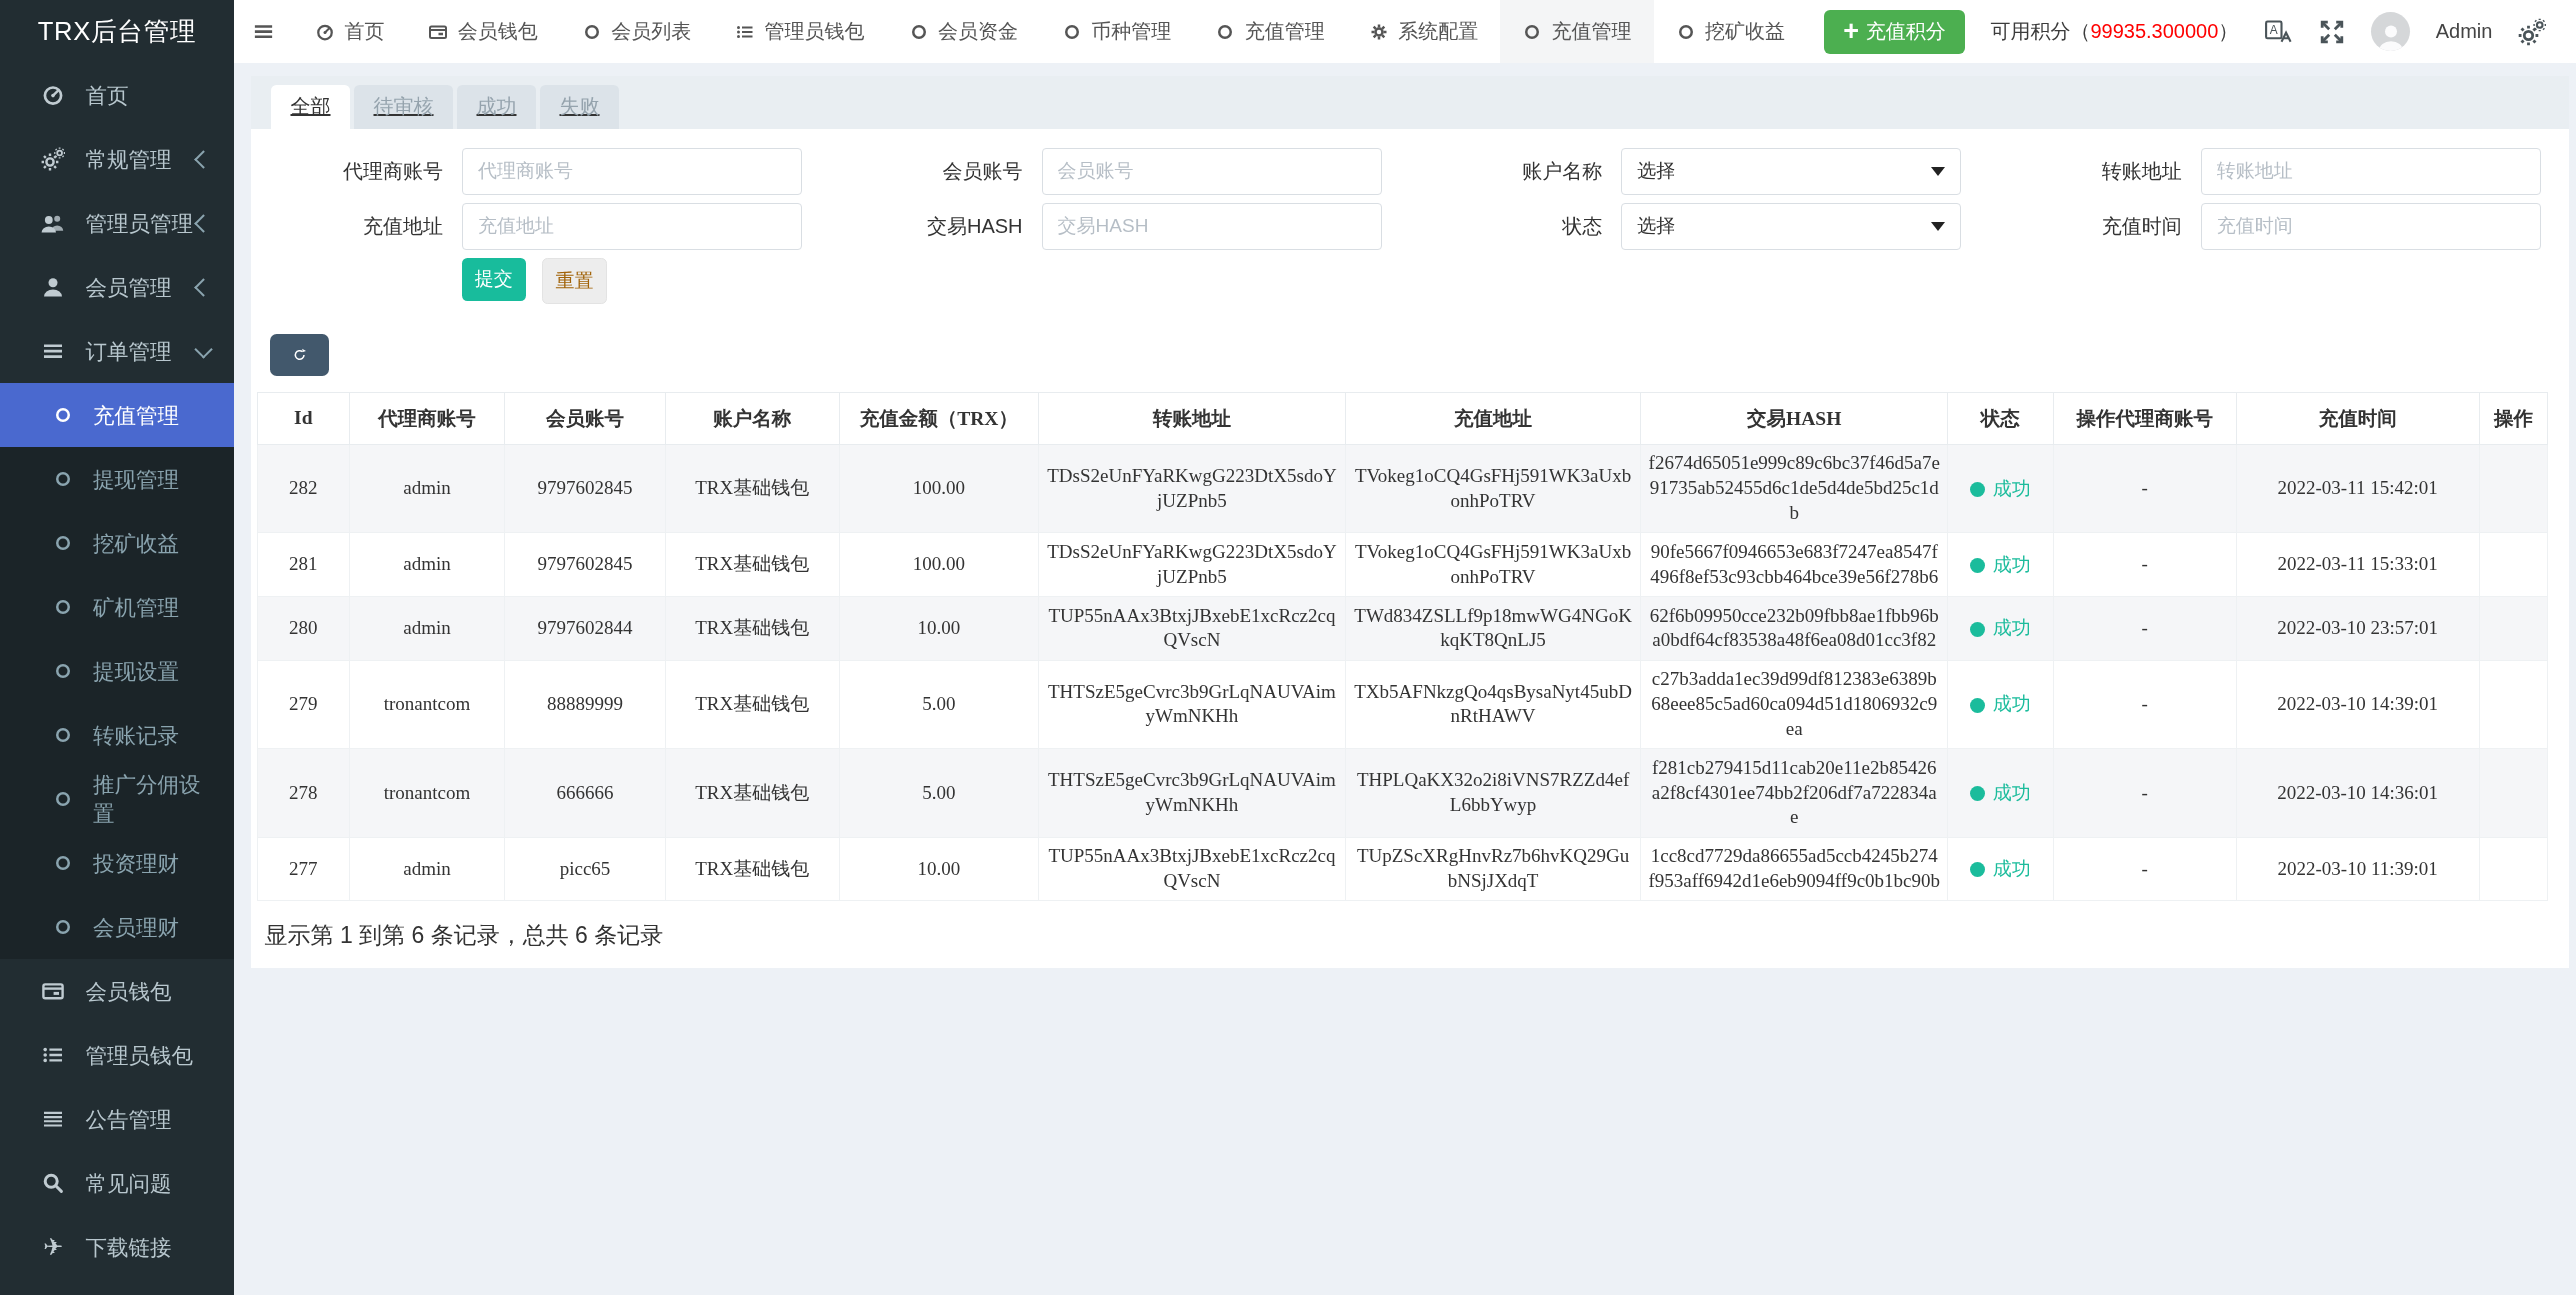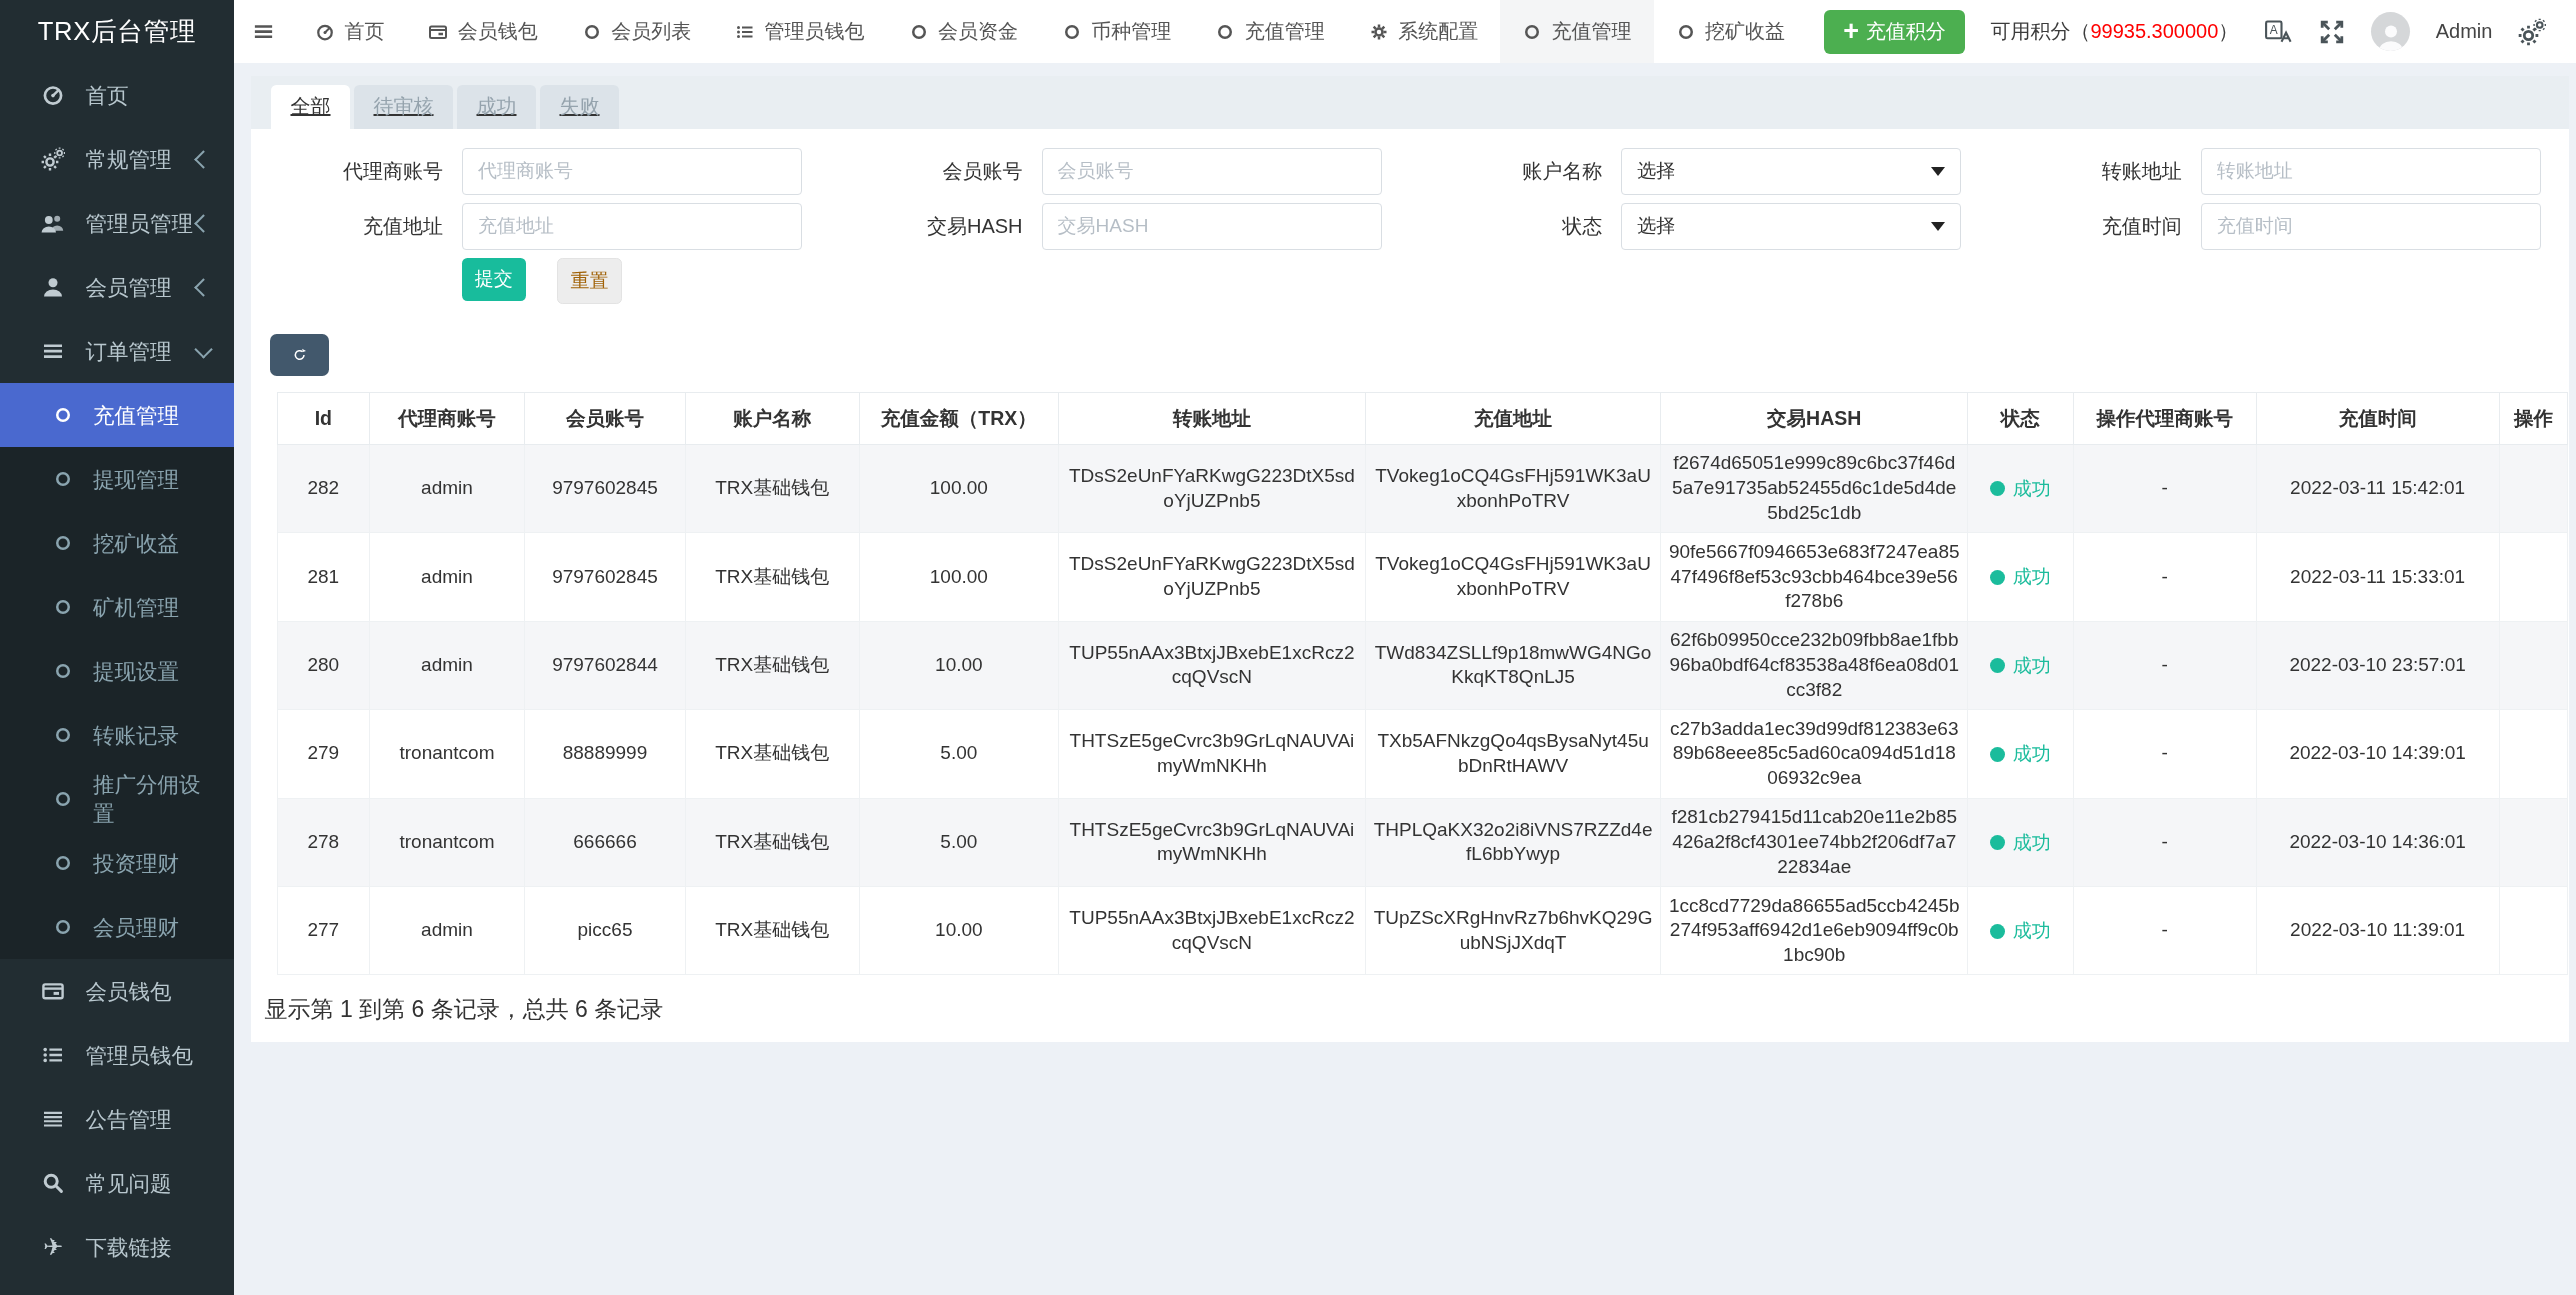--- a/index.html
+++ b/index.html
@@ -60,31 +60,31 @@
 
   .card-body{padding-top:19px;}
   .filter-row{display:flex;margin-bottom:8px;}
   .fgroup{width:25%;display:flex;align-items:center;box-sizing:border-box;}
   .flabel{width:192px;flex-shrink:0;text-align:right;font-size:20px;color:#333;padding-right:19px;white-space:nowrap;}
   .fctrl{width:340px;height:47px;box-sizing:border-box;border:1.3px solid #d9dee3;border-radius:4px;
     font-size:19px;color:#333;padding:0 15px;background:#fff;font-family:inherit;}
   input.fctrl::placeholder{color:#b6bec6;}
   .fselect{display:flex;align-items:center;justify-content:space-between;cursor:pointer;}
   .caret{width:0;height:0;border-left:7.4px solid transparent;border-right:7.4px solid transparent;border-top:9.4px solid #222;}
-  .form-actions{margin:6.7px 0 0 211px;display:flex;gap:23px;}
+  .form-actions{margin:6.7px 0 0 211px;display:flex;gap:8px;}
   .btn-submit{background:var(--submit-teal,#18bc9c);color:#fff;border:none;border-radius:5.4px;
     height:43px;padding:0 12.8px;font-size:19px;cursor:pointer;font-family:inherit;}
   .btn-reset{background:#ededed;color:#a16207;border:1.3px solid #e3e3e3;border-radius:5.4px;
     height:46px;padding:0 12.8px;font-size:19px;cursor:pointer;font-family:inherit;box-sizing:border-box;margin-left:8px;}
   .btn-refresh{margin:30px 0 16px 19px;width:59px;height:42px;background:var(--refresh-navy,#42586c);
     border:none;border-radius:6.7px;color:#fff;display:flex;align-items:center;justify-content:center;cursor:pointer;}
   .btn-refresh svg{width:24px;height:24px;}
 
   
-  .grid{width:calc(100% - 27px);margin:0 26px;border-collapse:collapse;table-layout:fixed;}
+  .grid{width:calc(100% - 27px);margin:0 6px;border-collapse:collapse;table-layout:fixed;font-family:Liberation Serif, serif;}
   .grid th{font-size:19.5px;font-weight:bold;color:#333;padding:12px 5.4px;text-align:center;
     border:1.3px solid #e8ecef;background:#fff;}
   .grid td{font-size:19px;color:#333;padding:6.7px 6.7px;text-align:center;vertical-align:middle;
     border:1.3px solid #eef1f3;line-height:1.3;word-break:break-all;height:55px;box-sizing:border-box;}
   .grid tbody tr:nth-child(odd){background:#f5f6f8;}
   .dot{display:inline-block;width:15px;height:15px;border-radius:50%;background:var(--success,#1bbc9c);
     margin-right:8px;vertical-align:middle;}
   .st-ok{color:var(--success,#1bbc9c);vertical-align:middle;}
   .table-footer{margin:19px 13.5px 0;padding-bottom:17px;font-size:23px;color:#333;}
 

